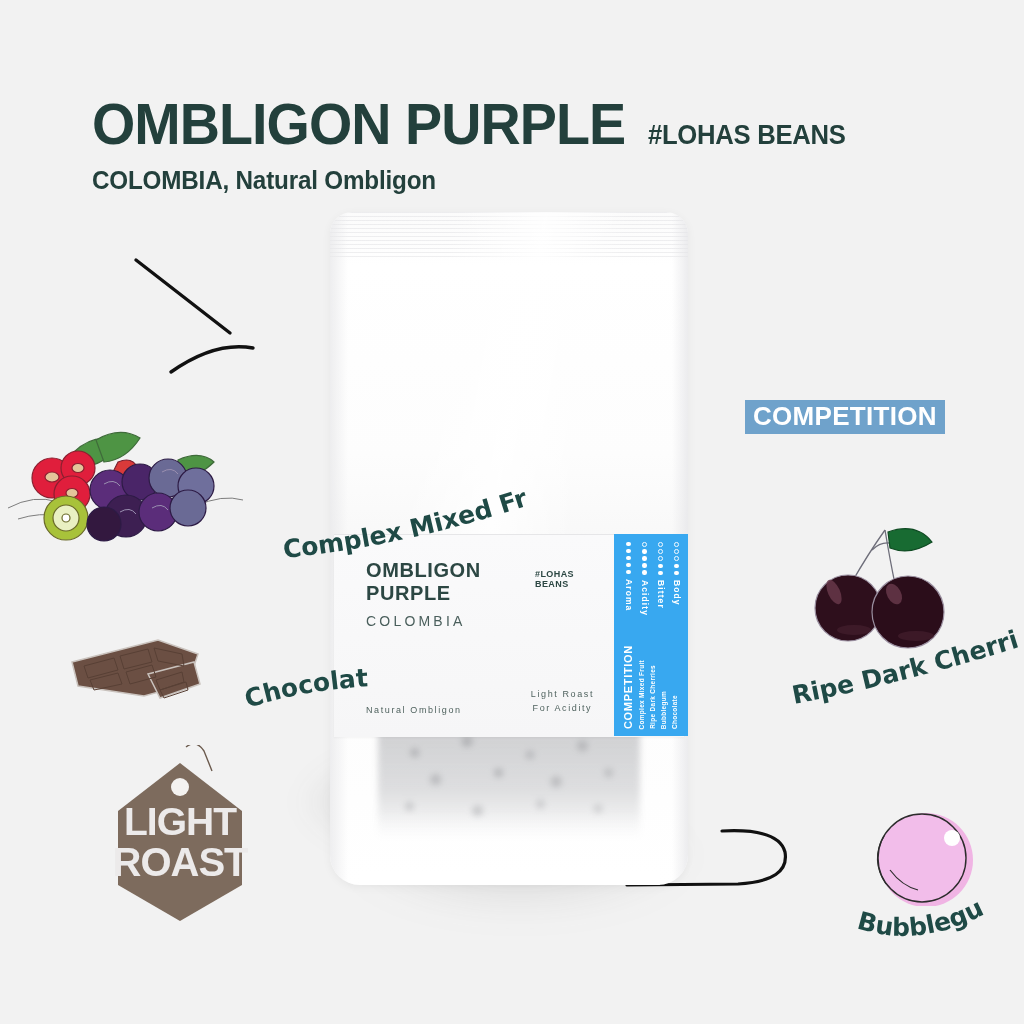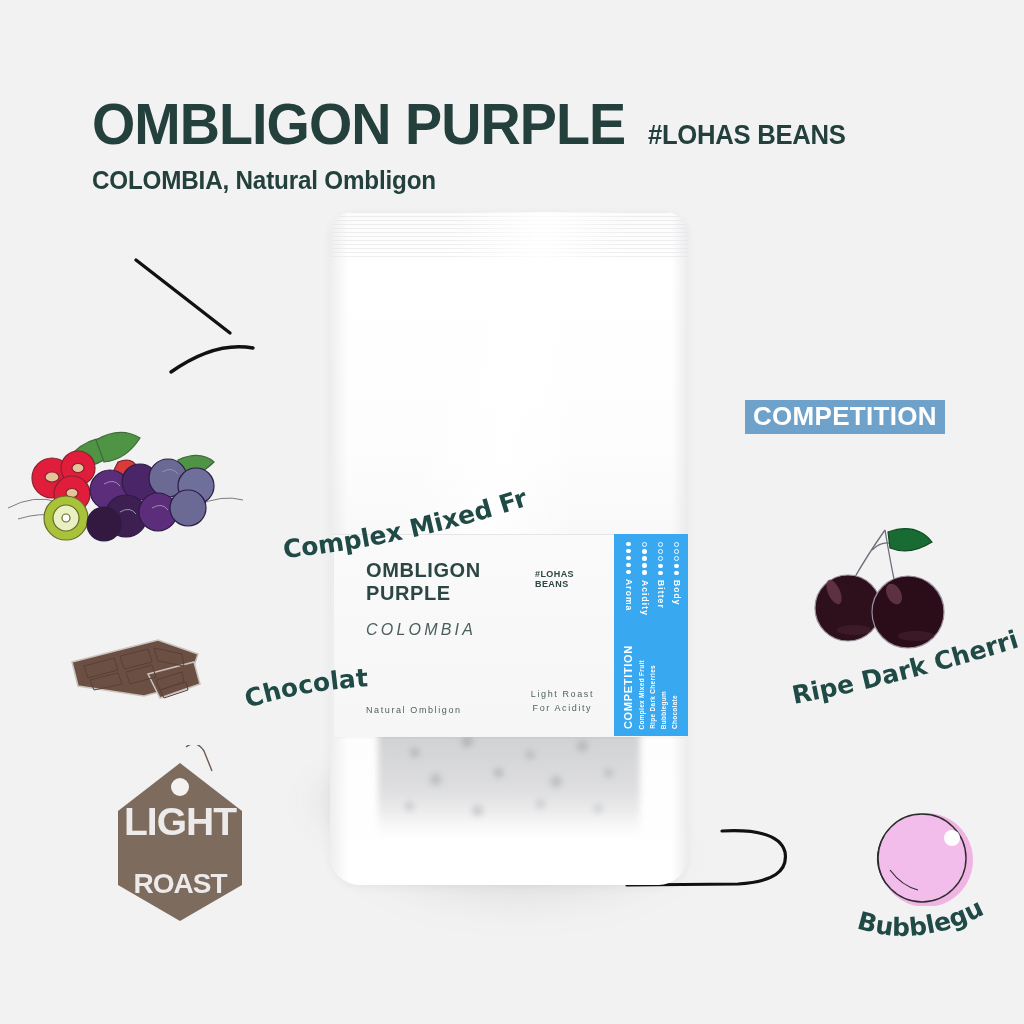--- a/index.html
+++ b/index.html
@@ -113,21 +113,21 @@
   }
   .label-inner{position:absolute;left:32px;top:24px;right:90px;}
   .label-title-row{display:flex;align-items:baseline;}
   .label-title{
     font-size:20px;font-weight:bold;color:#2c4743;letter-spacing:.6px;
   }
   .label-tag{
     font-size:9px;font-weight:bold;color:#2c4743;letter-spacing:.4px;margin-left:8px;
   }
   .label-origin{
-    margin-top:16px;font-size:16px;color:#4a5f5c;letter-spacing:3.2px;font-style:italic;
+    margin-top:8px;font-size:14px;color:#4a5f5c;letter-spacing:3.2px;
   }
   .label-bottom{
     position:absolute;left:32px;right:90px;bottom:22px;
     display:flex;justify-content:space-between;align-items:flex-end;
   }
   .label-process{font-size:9px;color:#50635f;letter-spacing:1.6px;}
   .label-roast{font-size:9px;color:#50635f;letter-spacing:1.6px;text-align:center;line-height:1.5;}
 
   
   .blue-strip{
@@ -355,21 +355,21 @@
     </svg>
   </div>
 
   <div class="roast-tag">
     <svg width="160" height="180" viewBox="0 0 160 180" xmlns="http://www.w3.org/2000/svg">
       <path d="M86 2 Q 96 -6 104 6 L 112 26" fill="none" stroke="#6b5a4d" stroke-width="1.4"></path>
       <path d="M80 18 L 18 66 L 18 140 L 80 176 L 142 140 L 142 66 Z" fill="#7d6b5d"></path>
       <circle cx="80" cy="42" r="9" fill="#f4f2f0"></circle>
     </svg>
     <div class="tag-label" style="top:58px;font-size:39px;letter-spacing:-1px;">LIGHT</div>
-    <div class="tag-label" style="top:98px;font-size:28px;letter-spacing:-1px;margin-top:28px;">ROAST</div>
+    <div class="tag-label" style="top:98px;font-size:40px;letter-spacing:-1px;">ROAST</div>
   </div>
 
   <div class="callout" style="left:790px;top:522px;">
     <svg width="234" height="130" viewBox="0 0 234 130" xmlns="http://www.w3.org/2000/svg">
       <g stroke="#6e6e7a" stroke-width="1.3" fill="none">
         <path d="M95 8 Q 78 32 62 60"></path>
         <path d="M95 8 Q 100 38 105 62"></path>
         <path d="M82 28 Q 92 18 104 22"></path>
       </g>
       <path d="M98 10 Q 126 0 142 20 Q 120 34 100 26 Z" fill="#186b32" stroke="#0e4a22" stroke-width="1.2"></path>

